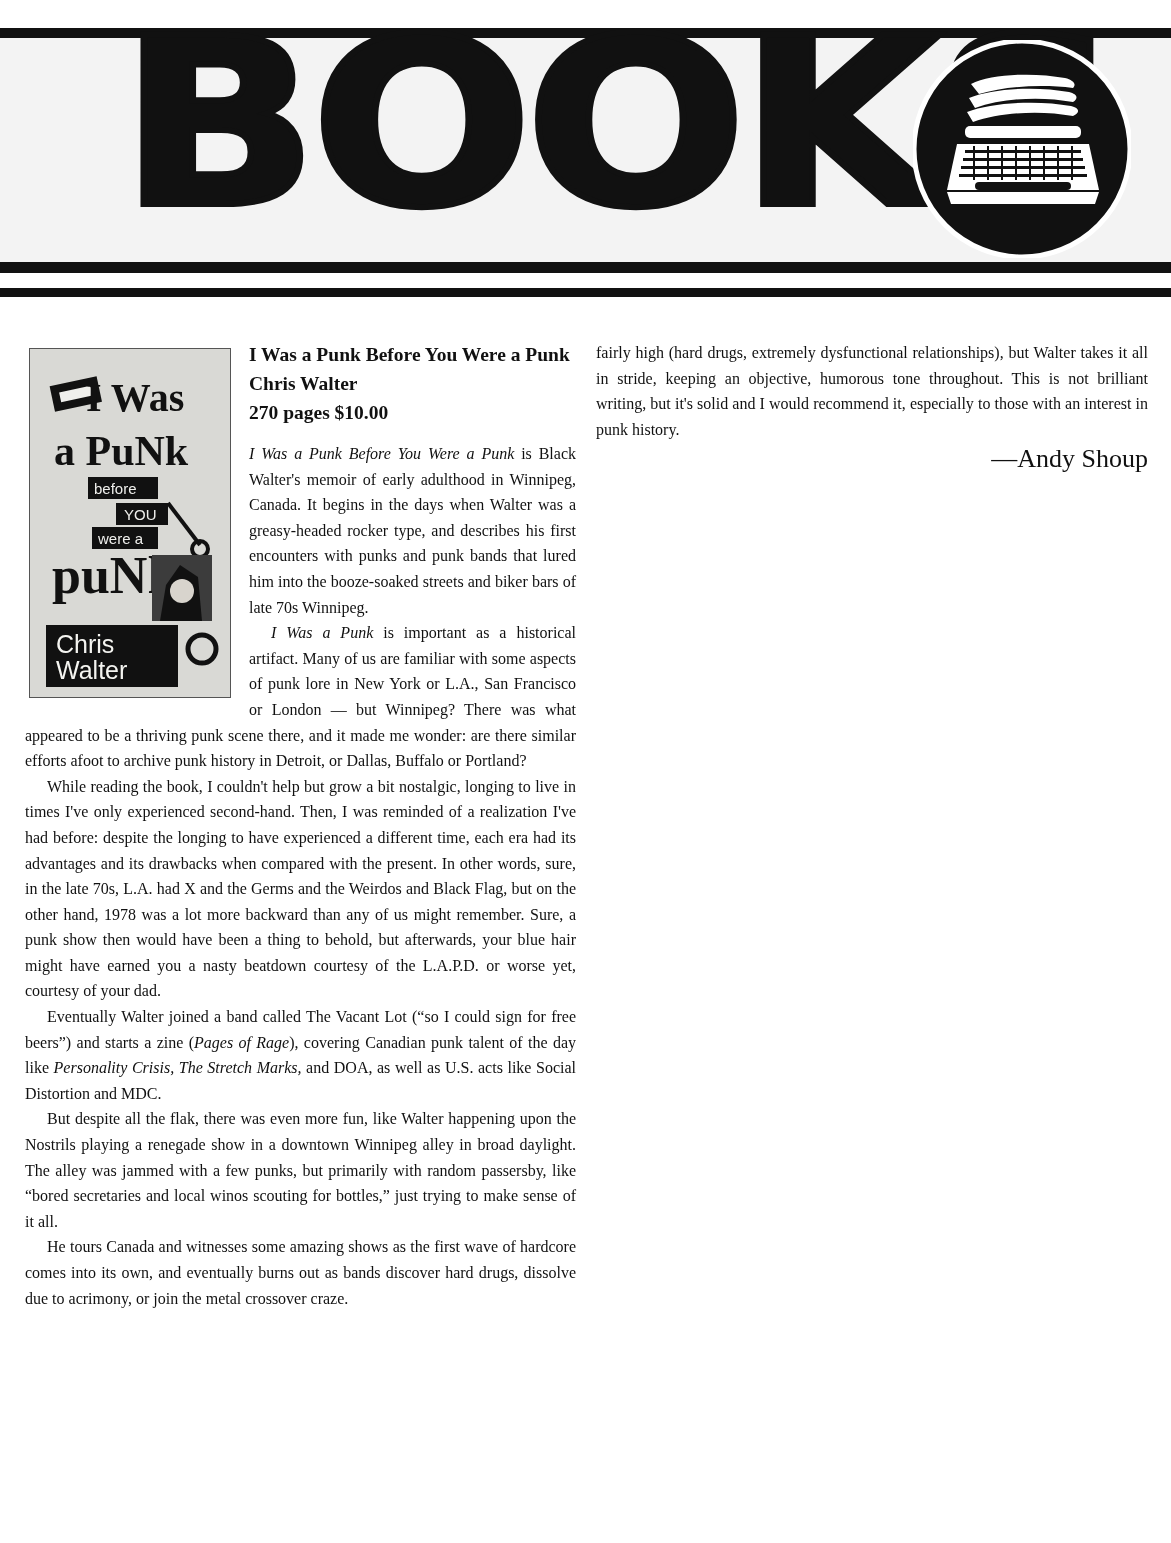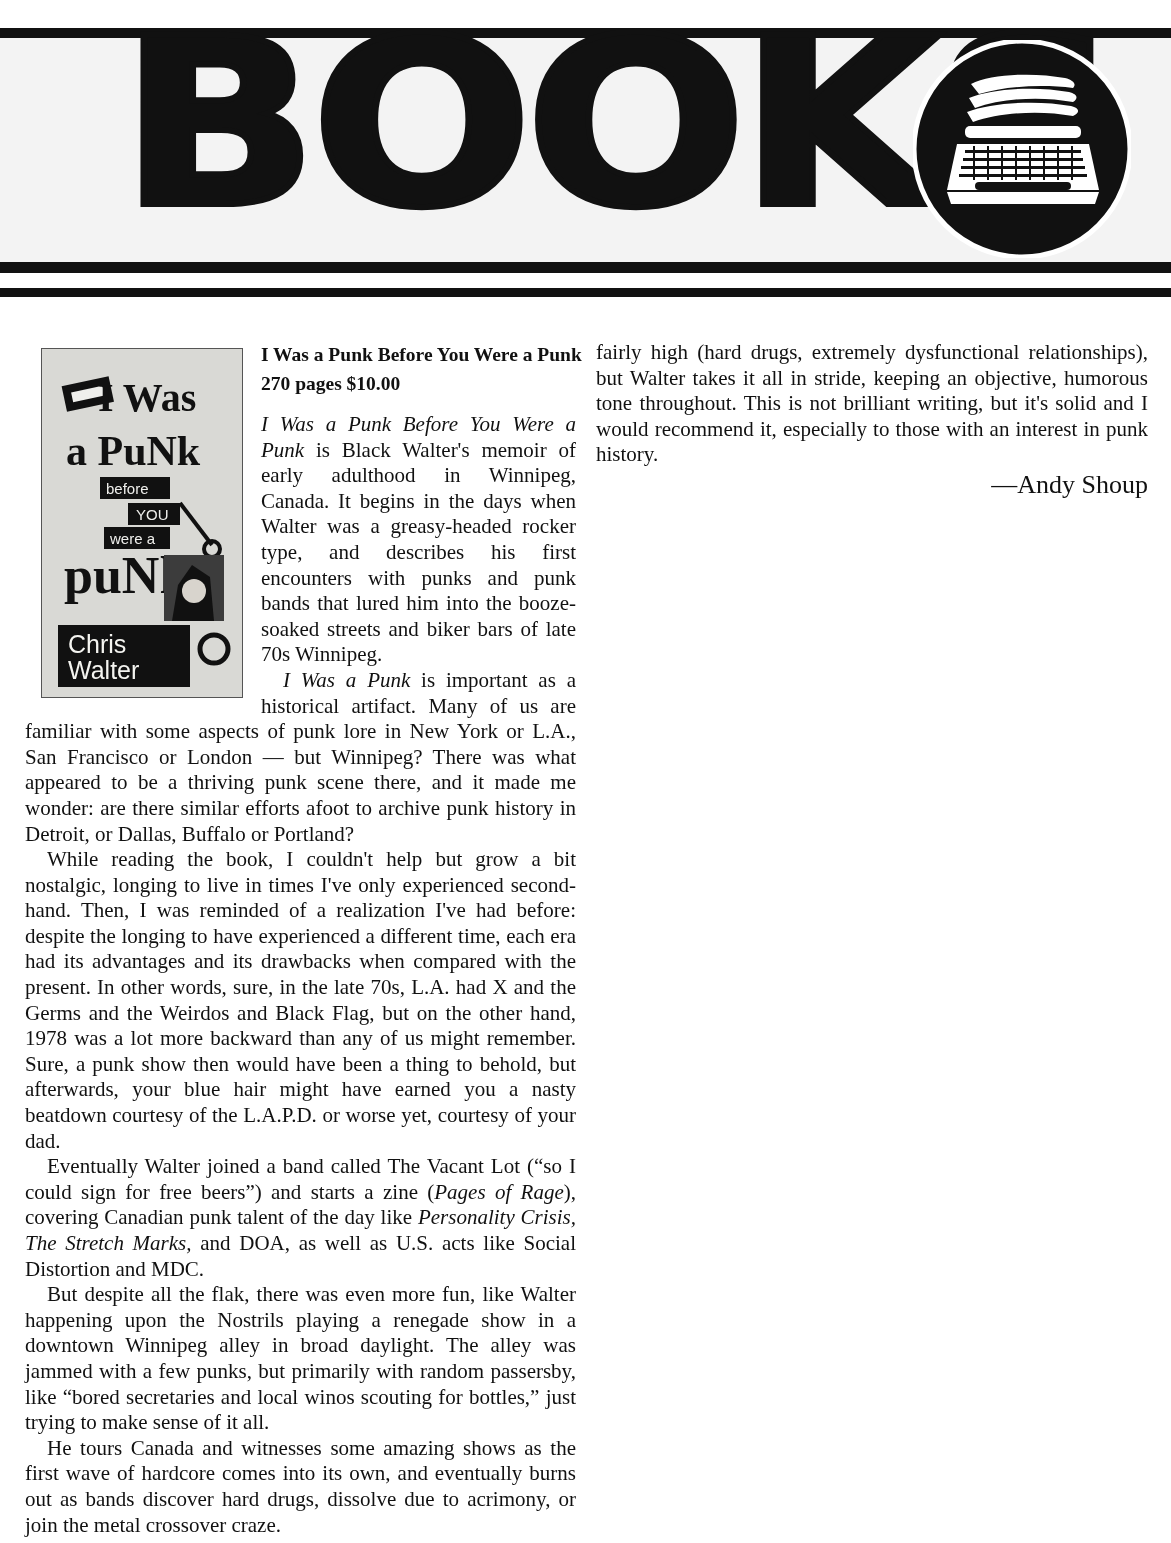--- a/index.html
+++ b/index.html
@@ -92,41 +92,41 @@
     position: absolute;
     left: 596px;
     top: 340px;
     width: 552px;
   }
 
   .cover {
     float: left;
     width: 200px;
     height: 348px;
-    margin: 8px 18px 6px 16px;
+    margin: 8px 18px 6px 4px;
     background: #e8e8e6;
     border: 1px solid #555;
     position: relative;
     overflow: hidden;
   }
   .cover svg { display: block; }
 
   .meta {
     font-family: "Liberation Serif", serif;
     font-weight: bold;
     font-size: 19.5px;
     line-height: 29px;
     color: #111;
     margin: 0 0 14px 0;
   }
   .meta div { white-space: nowrap; }
 
   p.body {
     font-family: "Liberation Serif", serif;
-    font-size: 21px;
+    font-size: 16px;
     line-height: 25.6px;
     text-align: justify;
     margin: 0;
     color: #111;
     hyphens: auto;
   }
   p.body.indent { text-indent: 22px; }
   p.body em, em { font-style: italic; }
   .byline {
     font-family: "Liberation Serif", serif;
@@ -217,20 +217,21 @@
 
       <rect x="16" y="276" width="132" height="62" fill="#111"></rect>
       <text x="26" y="304" font-family="Liberation Sans, sans-serif" font-size="25" fill="#f4f4f0">Chris</text>
       <text x="26" y="330" font-family="Liberation Sans, sans-serif" font-size="25" fill="#f4f4f0">Walter</text>
       <circle cx="172" cy="300" r="14" fill="none" stroke="#111" stroke-width="5"></circle>
     </svg>
   </div>
 
   <div class="meta">
     <div>I Was a Punk Before You Were a Punk</div>
+    <div>Chris Walter</div>
     <div>270 pages  $10.00</div>
   </div>
 
   <div id="left-paragraphs">
       <p class="body"><em>I Was a Punk Before You Were a Punk</em><span> is Black Walter's memoir of early adulthood in Winnipeg, Canada. It begins in the days when Walter was a greasy-headed rocker type, and describes his first encounters with punks and punk bands that lured him into the booze-soaked streets and biker bars of late 70s Winnipeg.</span></p>
       <p class="body indent"><em>I Was a Punk</em><span> is important as a historical artifact. Many of us are familiar with some aspects of punk lore in New York or L.A., San Francisco or London — but Winnipeg? There was what appeared to be a thriving punk scene there, and it made me wonder: are there similar efforts afoot to archive punk history in Detroit, or Dallas, Buffalo or Portland?</span></p>
       <p class="body indent"><span>While reading the book, I couldn't help but grow a bit nostalgic, longing to live in times I've only experienced second-hand. Then, I was reminded of a realization I've had before: despite the longing to have experienced a different time, each era had its advantages and its drawbacks when compared with the present. In other words, sure, in the late 70s, L.A. had X and the Germs and the Weirdos and Black Flag, but on the other hand, 1978 was a lot more backward than any of us might remember. Sure, a punk show then would have been a thing to behold, but afterwards, your blue hair might have earned you a nasty beatdown courtesy of the L.A.P.D. or worse yet, courtesy of your dad.</span></p>
       <p class="body indent"><span>Eventually Walter joined a band called The Vacant Lot (“so I could sign for free beers”) and starts a zine (</span><em>Pages of Rage</em><span>), covering Canadian punk talent of the day like </span><em>Personality Crisis, The Stretch Marks,</em><span> and DOA, as well as U.S. acts like Social Distortion and MDC.</span></p>
       <p class="body indent"><span>But despite all the flak, there was even more fun, like Walter happening upon the Nostrils playing a renegade show in a downtown Winnipeg alley in broad daylight. The alley was jammed with a few punks, but primarily with random passersby, like “bored secretaries and local winos scouting for bottles,” just trying to make sense of it all.</span></p>
       <p class="body indent"><span>He tours Canada and witnesses some amazing shows as the first wave of hardcore comes into its own, and eventually burns out as bands discover hard drugs, dissolve due to acrimony, or join the metal crossover craze.</span></p>

